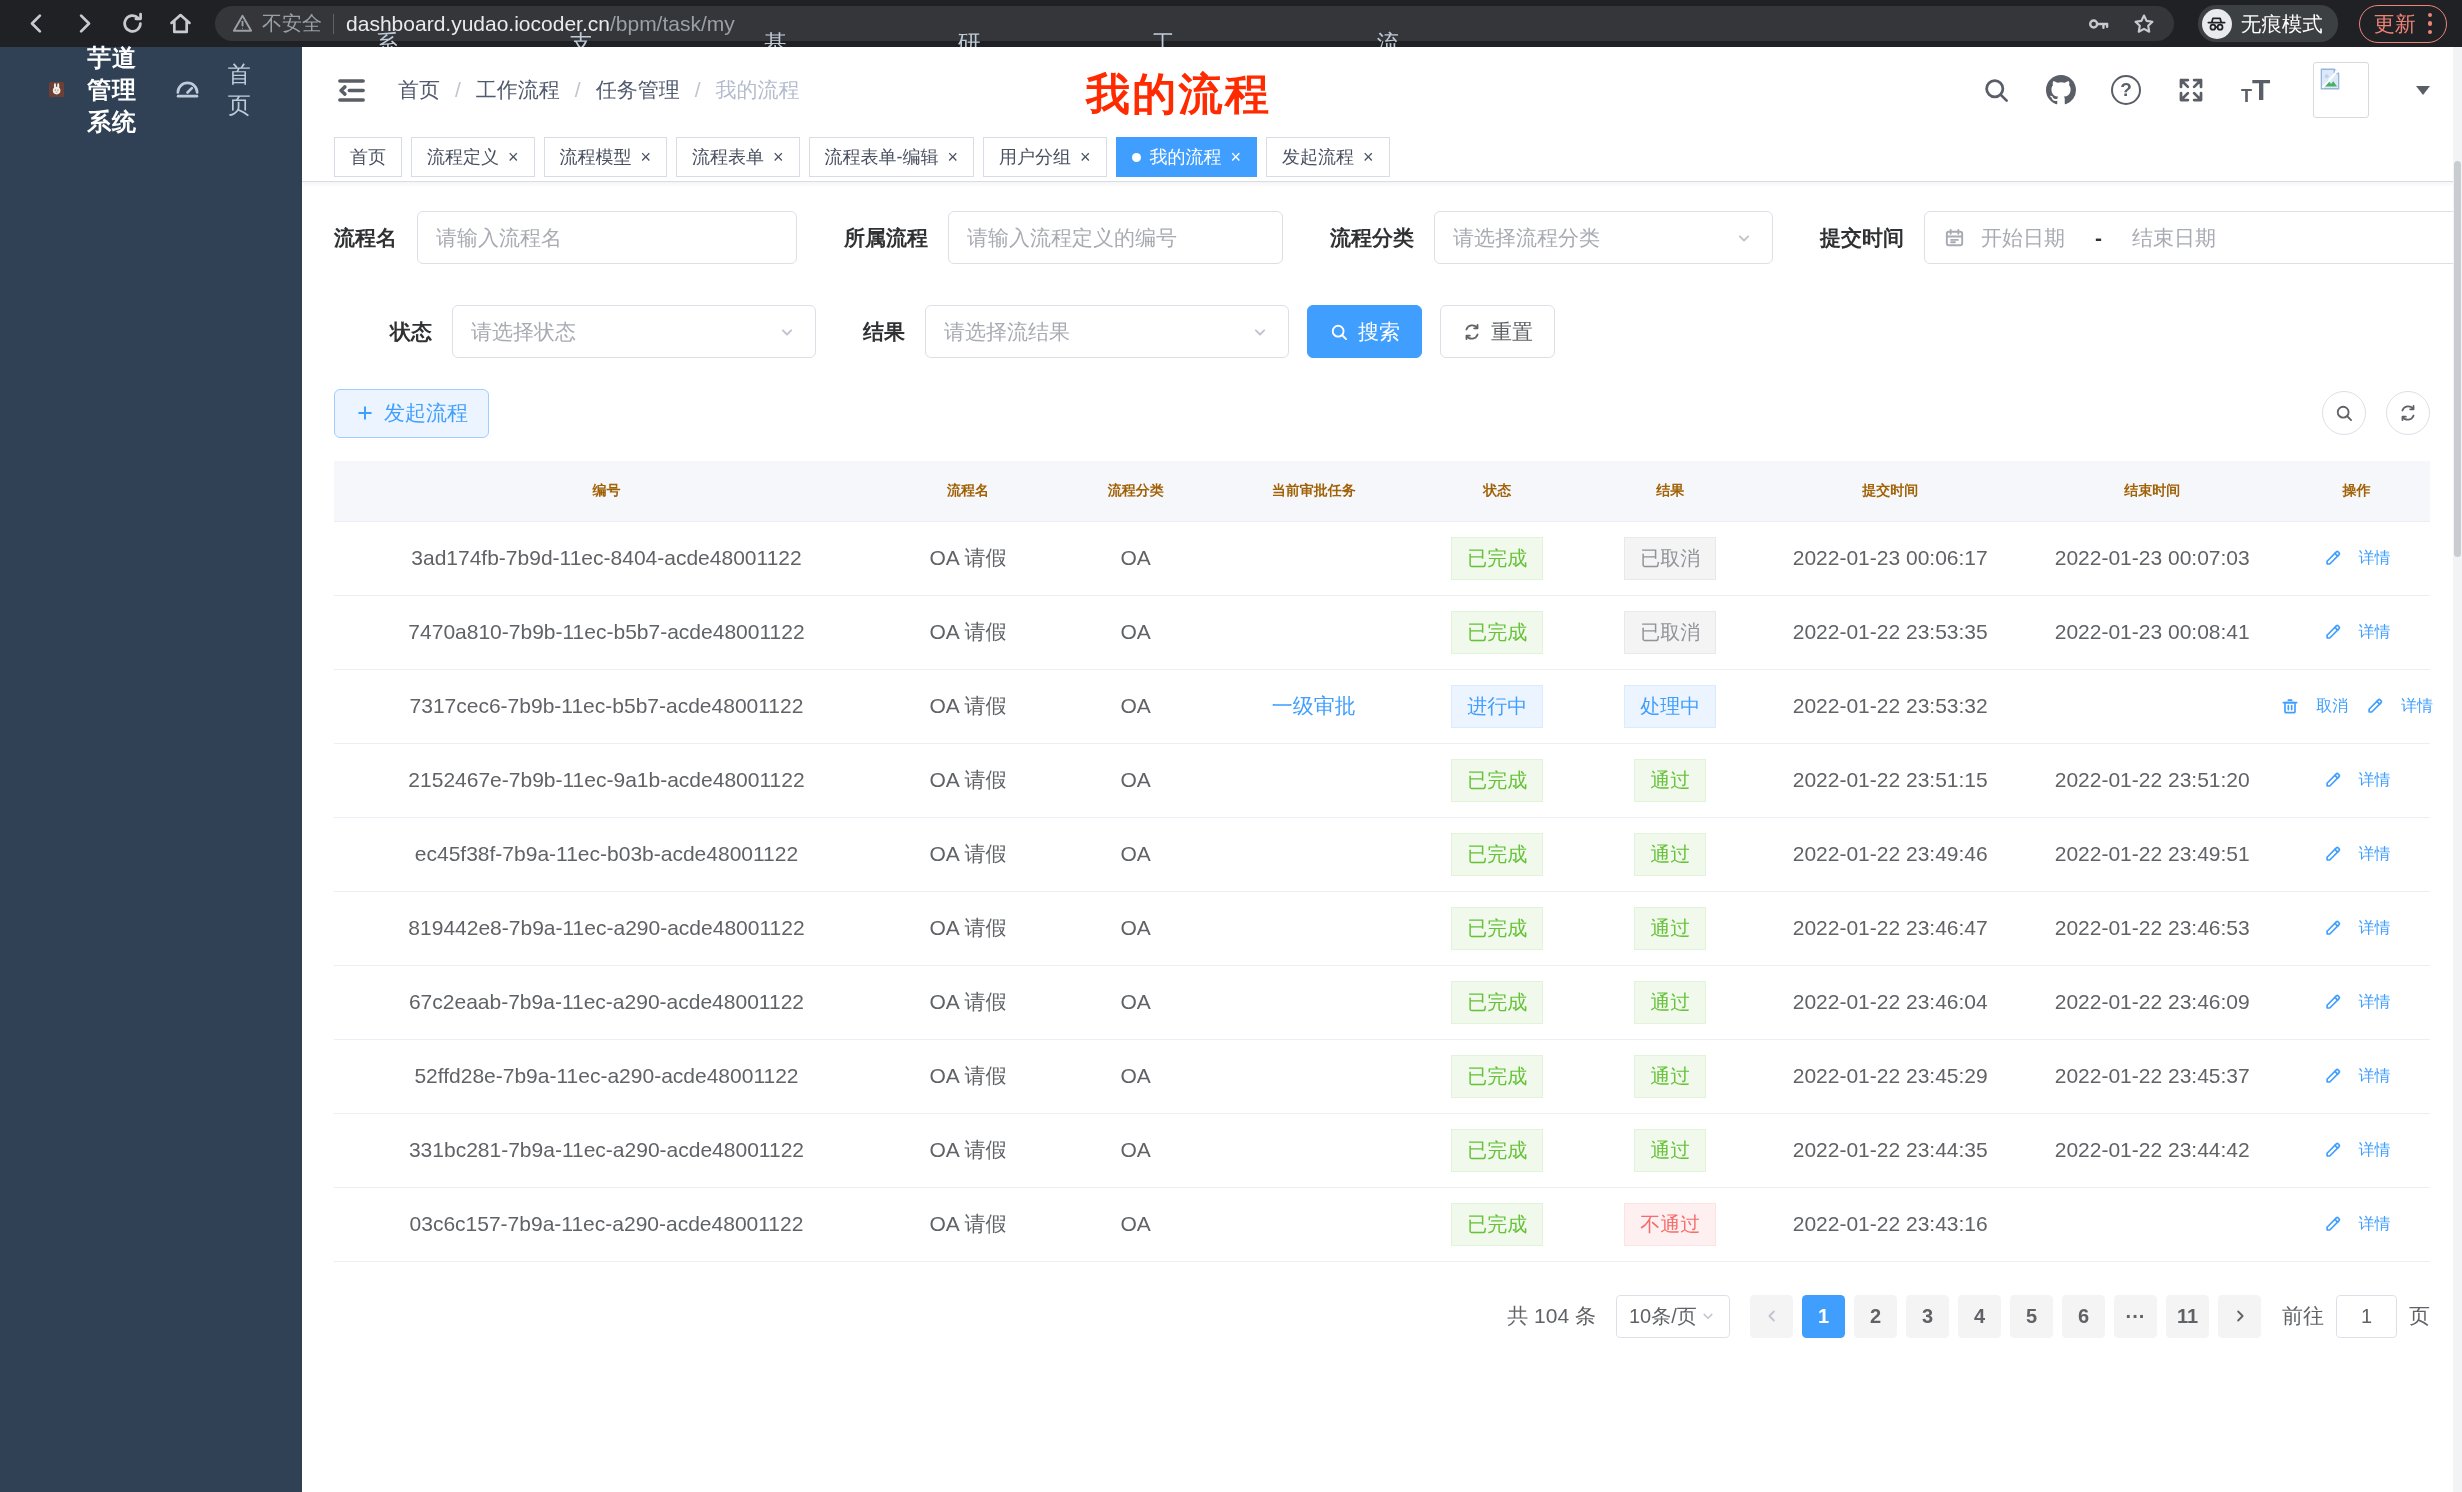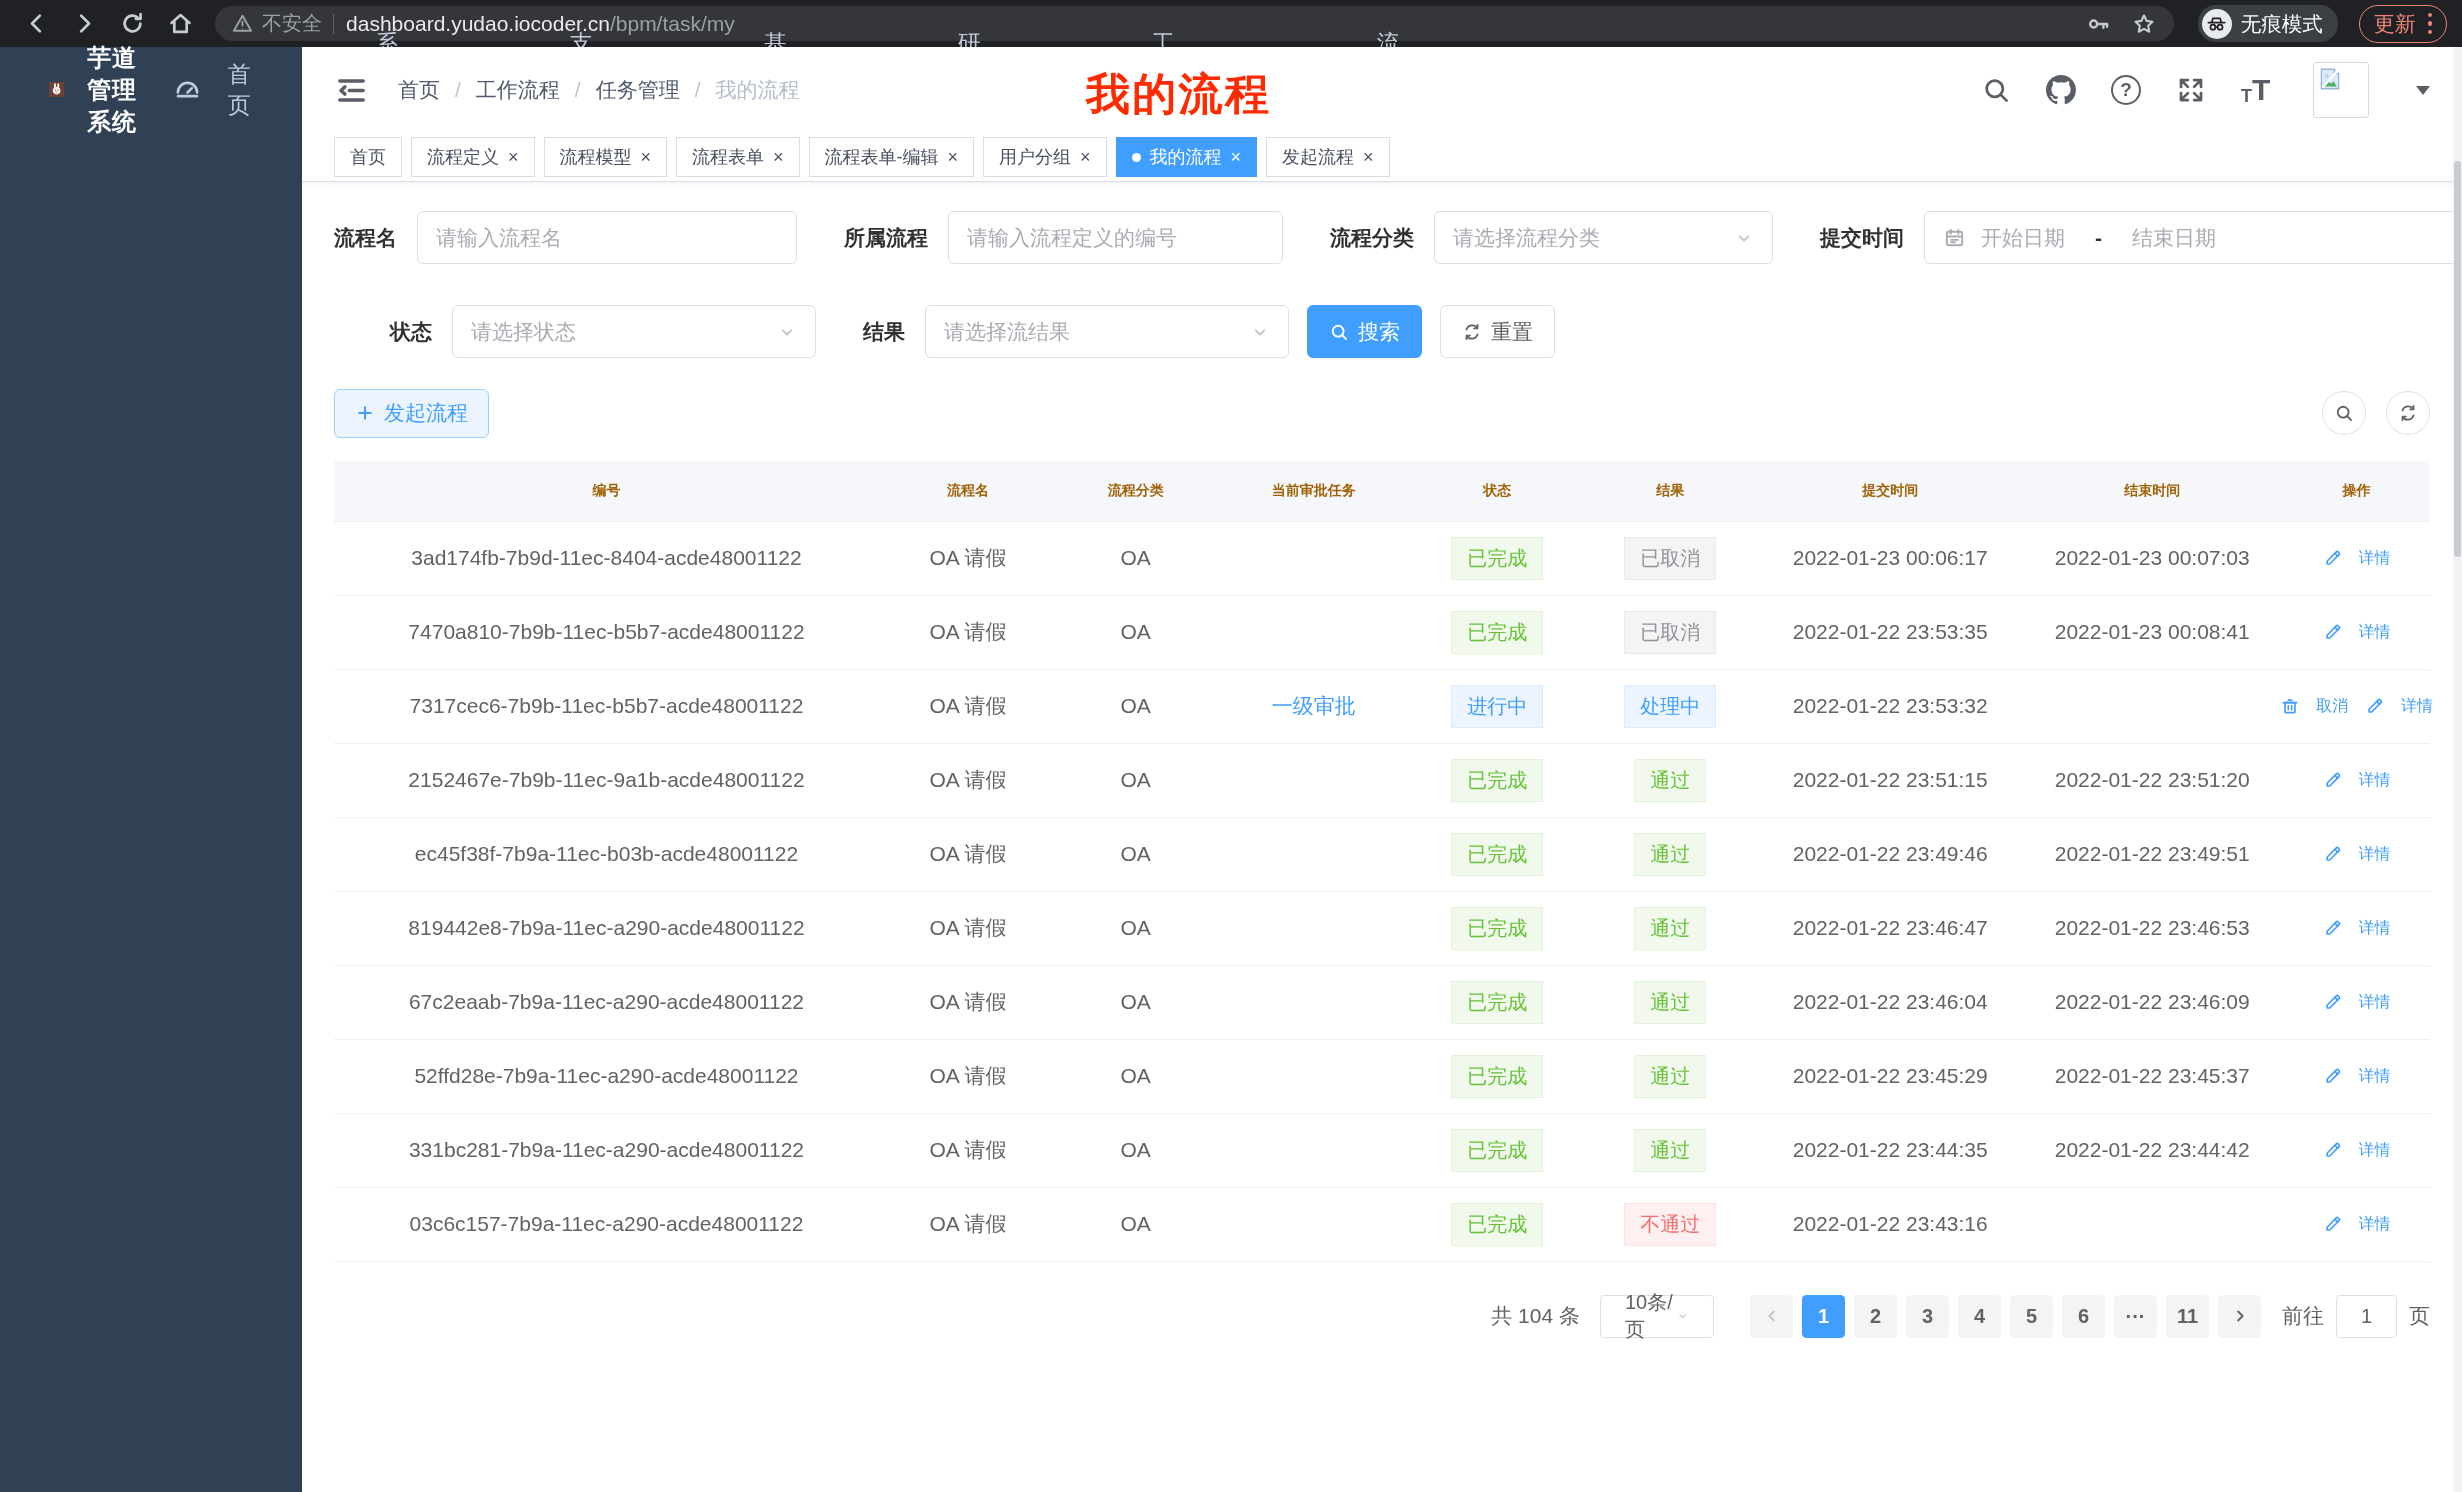--- a/index.html
+++ b/index.html
@@ -103,21 +103,21 @@
   .tag.info{color:#909399;background:#f4f4f5;border-color:#e9e9eb}
   .tag.primary{color:#409eff;background:#ecf5ff;border-color:#d9ecff}
   .tag.danger{color:#f56c6c;background:#fef0f0;border-color:#fde2e2}
   .tlink{color:#409eff;cursor:pointer}
   .act{display:inline-flex;align-items:center;gap:16px;color:#409eff;font-size:16px;margin:0 8.4px;cursor:pointer;white-space:nowrap}
   .act .aic{width:20px;height:20px}
 
   
   .pagination{margin-top:33px;display:flex;align-items:center;justify-content:flex-end;font-size:21px;color:#606266;padding-bottom:35px}
   .pg-total{margin-right:20px}
-  .pg-size{width:114px;height:43px;border:0.8px solid #dcdfe6;border-radius:4.6px;display:flex;align-items:center;justify-content:space-between;padding:0 24px;font-size:20px;color:#606266;margin-right:36px;cursor:pointer}
+  .pg-size{width:114px;height:43px;border:0.8px solid #dcdfe6;border-radius:4.6px;display:flex;align-items:center;justify-content:space-between;padding:0 12px;font-size:20px;color:#606266;margin-right:20px;cursor:pointer}
   .pg-size .schev{width:18px;height:18px;color:#c0c4cc}
   .pager{display:flex;gap:9px;align-items:center}
   .pg{min-width:43px;height:43px;border-radius:4.6px;background:#f4f4f5;color:#606266;font-size:20px;font-weight:600;display:flex;align-items:center;justify-content:center;cursor:pointer;padding:0 6px}
   .pg.active{background:#409eff;color:#fff}
   .pg.prev{color:#c0c4cc}
   .pg .nic{width:18px;height:18px}
   .goto{display:flex;align-items:center;gap:12px;margin-left:21px}
   .goto-input{width:61px;height:43px;border:0.8px solid #dcdfe6;border-radius:4.6px;text-align:center;font-size:20px;color:#606266;outline:none}
 
   

